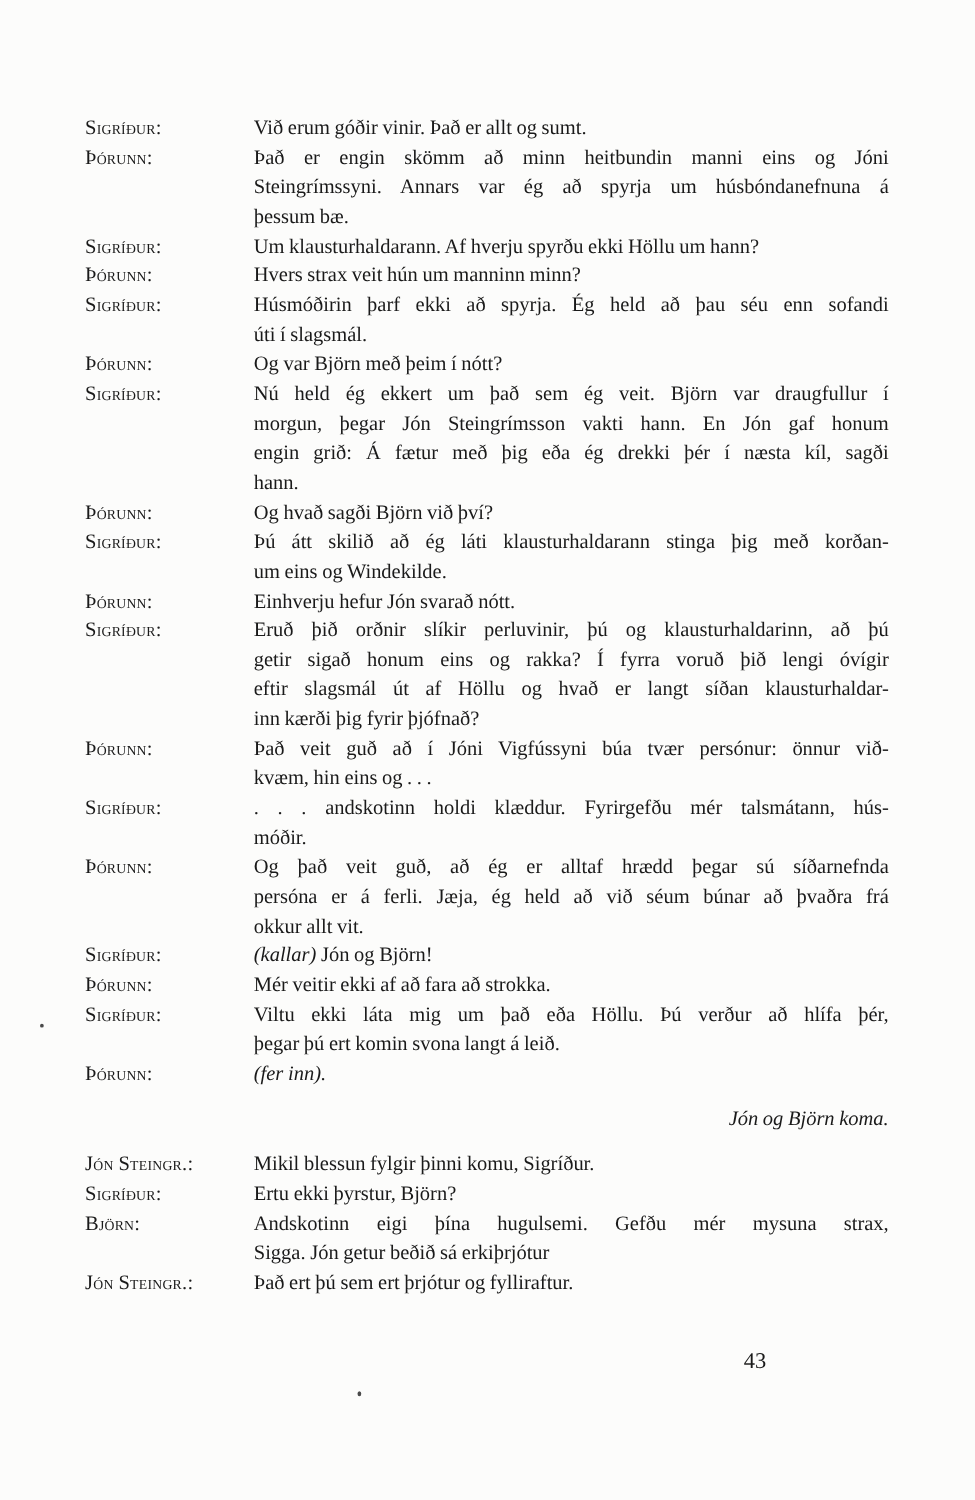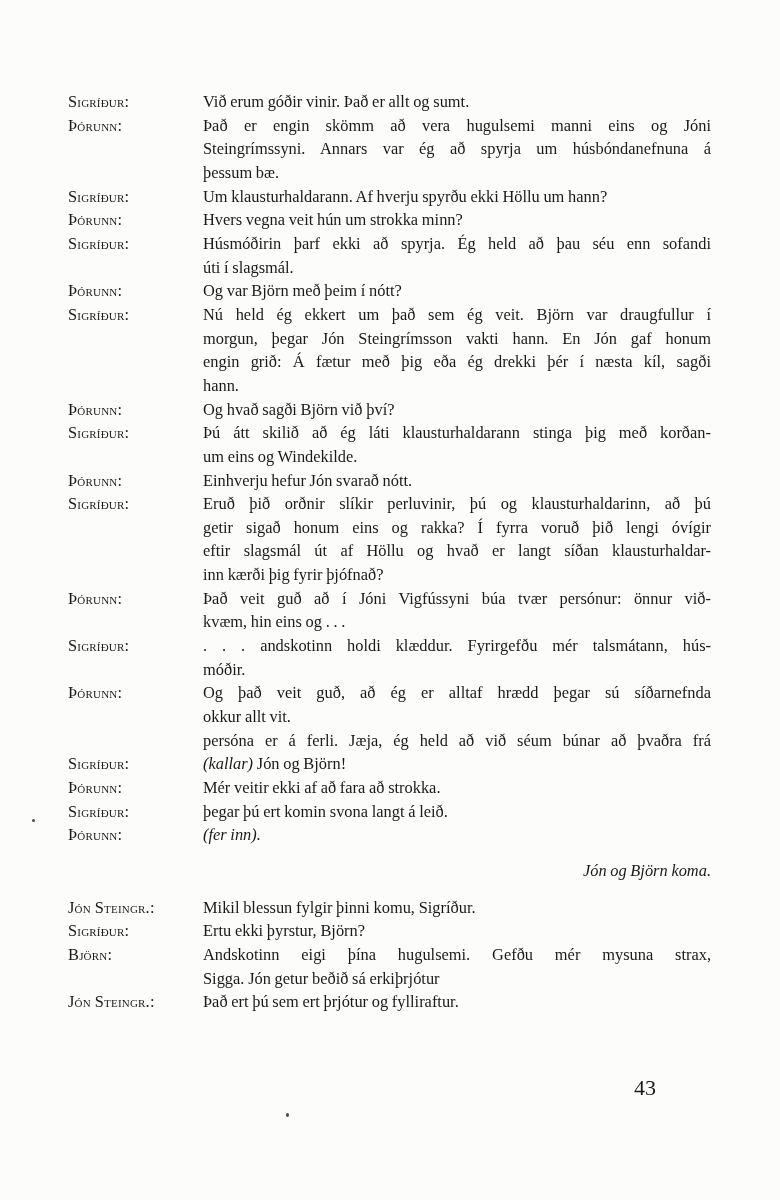--- a/index.html
+++ b/index.html
@@ -40,22 +40,22 @@
   .direction {
     text-align: right;
     font-style: italic;
     margin: 12px 0 13px 0;
     line-height: 23.66px;
   }
   .pagenum {
     position: absolute;
     left: 595px; top: 1076px;
     width: 100px;
-    text-align: center;
-    font-size: 22px;
+    text-align: left;
+    font-size: 18px;
     line-height: 24px;
   }
   .speck {
     position: absolute;
     background: #4a4a4a;
     border-radius: 50%;
   }
   .speck-1 { left: 32px; top: 819px; width: 3px; height: 3px; }
   .speck-2 { left: 286px; top: 1113px; width: 3px; height: 4px; }
 </style>
@@ -66,35 +66,35 @@
   <div class="text-block">
       <div class="row">
         <div class="spk">Sigríður:</div>
         <div class="dlg">
           <div class="ln"><span>Við erum góðir vinir. Það er allt og sumt.</span></div>
         </div>
       </div>
       <div class="row">
         <div class="spk">Þórunn:</div>
         <div class="dlg">
-          <div class="ln just"><span>Það er engin skömm að vera hugulsemi manni eins og Jóni</span></div>
+          <div class="ln just"><span>Það er engin skömm að minn heitbundin manni eins og Jóni</span></div>
           <div class="ln just"><span>Steingrímssyni. Annars var ég að spyrja um húsbóndanefnuna á</span></div>
           <div class="ln"><span>þessum bæ.</span></div>
         </div>
       </div>
       <div class="row">
         <div class="spk">Sigríður:</div>
         <div class="dlg">
           <div class="ln"><span>Um klausturhaldarann. Af hverju spyrðu ekki Höllu um hann?</span></div>
         </div>
       </div>
       <div class="row">
         <div class="spk">Þórunn:</div>
         <div class="dlg">
-          <div class="ln"><span>Hvers vegna veit hún um strokka minn?</span></div>
+          <div class="ln"><span>Hvers strax veit hún um manninn minn?</span></div>
         </div>
       </div>
       <div class="row">
         <div class="spk">Sigríður:</div>
         <div class="dlg">
           <div class="ln just"><span>Húsmóðirin þarf ekki að spyrja. Ég held að þau séu enn sofandi</span></div>
           <div class="ln"><span>úti í slagsmál.</span></div>
         </div>
       </div>
       <div class="row">
@@ -151,39 +151,40 @@
         <div class="spk">Sigríður:</div>
         <div class="dlg">
           <div class="ln just"><span>.&nbsp;.&nbsp;. andskotinn holdi klæddur. Fyrirgefðu mér talsmátann, hús-</span></div>
           <div class="ln"><span>móðir.</span></div>
         </div>
       </div>
       <div class="row">
         <div class="spk">Þórunn:</div>
         <div class="dlg">
           <div class="ln just"><span>Og það veit guð, að ég er alltaf hrædd þegar sú síðarnefnda</span></div>
+          <div class="ln just"><span>persóna er á ferli. Jæja, ég held að við séum búnar að þvaðra frá</span></div>
           <div class="ln"><span>okkur allt vit.</span></div>
-          <div class="ln just"><span>persóna er á ferli. Jæja, ég held að við séum búnar að þvaðra frá</span></div>
         </div>
       </div>
       <div class="row">
         <div class="spk">Sigríður:</div>
         <div class="dlg">
           <div class="ln"><span class="it">(kallar)</span><span> Jón og Björn!</span></div>
         </div>
       </div>
       <div class="row">
         <div class="spk">Þórunn:</div>
         <div class="dlg">
           <div class="ln"><span>Mér veitir ekki af að fara að strokka.</span></div>
         </div>
       </div>
       <div class="row">
         <div class="spk">Sigríður:</div>
         <div class="dlg">
+          <div class="ln just"><span>Viltu ekki láta mig um það eða Höllu. Þú verður að hlífa þér,</span></div>
           <div class="ln"><span>þegar þú ert komin svona langt á leið.</span></div>
         </div>
       </div>
       <div class="row">
         <div class="spk">Þórunn:</div>
         <div class="dlg">
           <div class="ln"><span class="it">(fer inn).</span></div>
         </div>
       </div>
       <div class="direction">Jón og Björn koma.</div>

